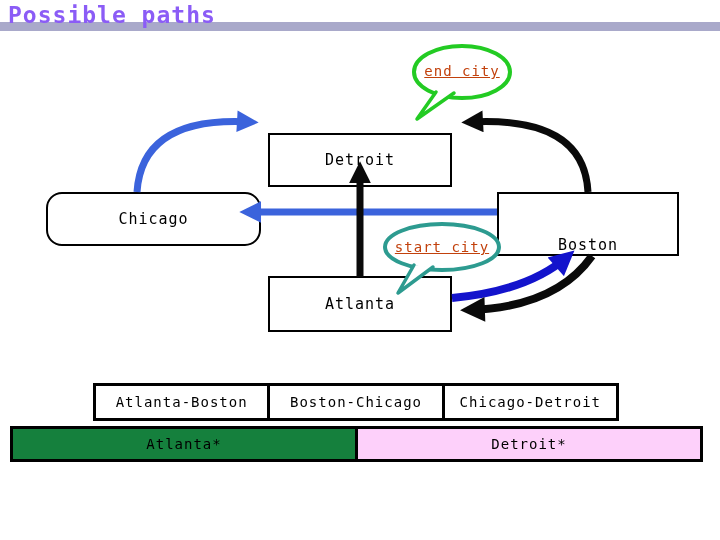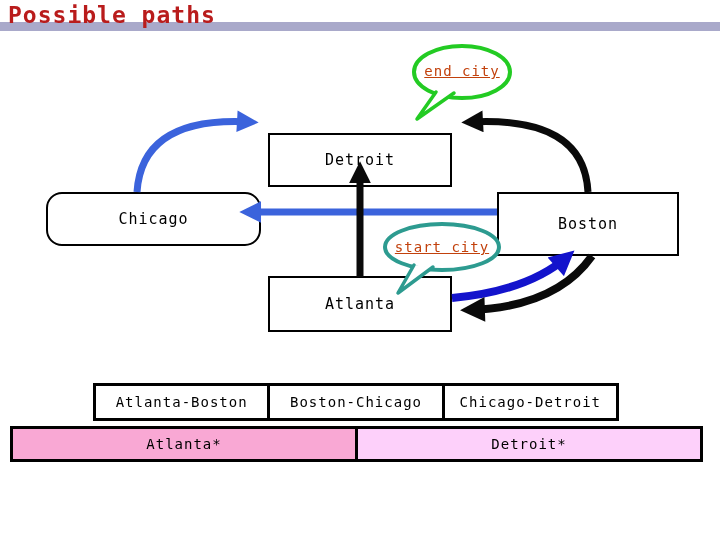--- a/index.html
+++ b/index.html
@@ -37,21 +37,21 @@
     align-items: center;
     justify-content: center;
     font-size: 15px;
     letter-spacing: 1px;
     color: #000000;
     z-index: 2;
     box-sizing: border-box;
   }
   #box-detroit { left: 268px; top: 96px;  width: 184px; height: 54px; margin-top: 37px; }
   #box-chicago { left: 46px;  top: 192px; width: 215px; height: 54px; border-radius: 16px; }
-  #box-boston  { left: 497px; top: 192px; width: 182px; height: 64px; }
+  #box-boston  { left: 497px; top: 192px; width: 182px; height: 64px; align-items: flex-end; }
   #box-atlanta { left: 268px; top: 276px; width: 184px; height: 56px; }
   
   #diagram-svg {
     position: absolute;
     left: 0; top: 0;
     width: 720px; height: 540px;
     z-index: 3;
     pointer-events: none;
   }
   
@@ -106,21 +106,21 @@
     box-sizing: border-box;
   }
   #node-row .cell + .cell { margin-left: -3px; }
 </style>
 </head>
 <body>
 
 <div id="slide">
 
   <div id="title-bar" style="background-color: rgb(169, 169, 202);"></div>
-  <div id="slide-title" style="color: #b91c1c;">Possible paths</div>
+  <div id="slide-title" style="color: #8b5cf6;">Possible paths</div>
 
   <div class="city-box" id="box-detroit">
     <span>Detroit</span>
   </div>
   <div class="city-box" id="box-chicago">
     <span>Chicago</span>
   </div>
   <div class="city-box" id="box-boston">
     <span>Boston</span>
   </div>
@@ -173,21 +173,21 @@
     </div>
     <div class="cell">
       <span>Boston-Chicago</span>
     </div>
     <div class="cell">
       <span>Chicago-Detroit</span>
     </div>
   </div>
 
   <div id="node-row">
-    <div class="cell" style="background-color: #f9a8d4;">
+    <div class="cell" style="background-color: #15803d;">
       <span>Atlanta*</span>
     </div>
     <div class="cell" style="background-color: rgb(253, 208, 250);">
       <span>Detroit*</span>
     </div>
   </div>
 
 </div>
 
 </body></html>

